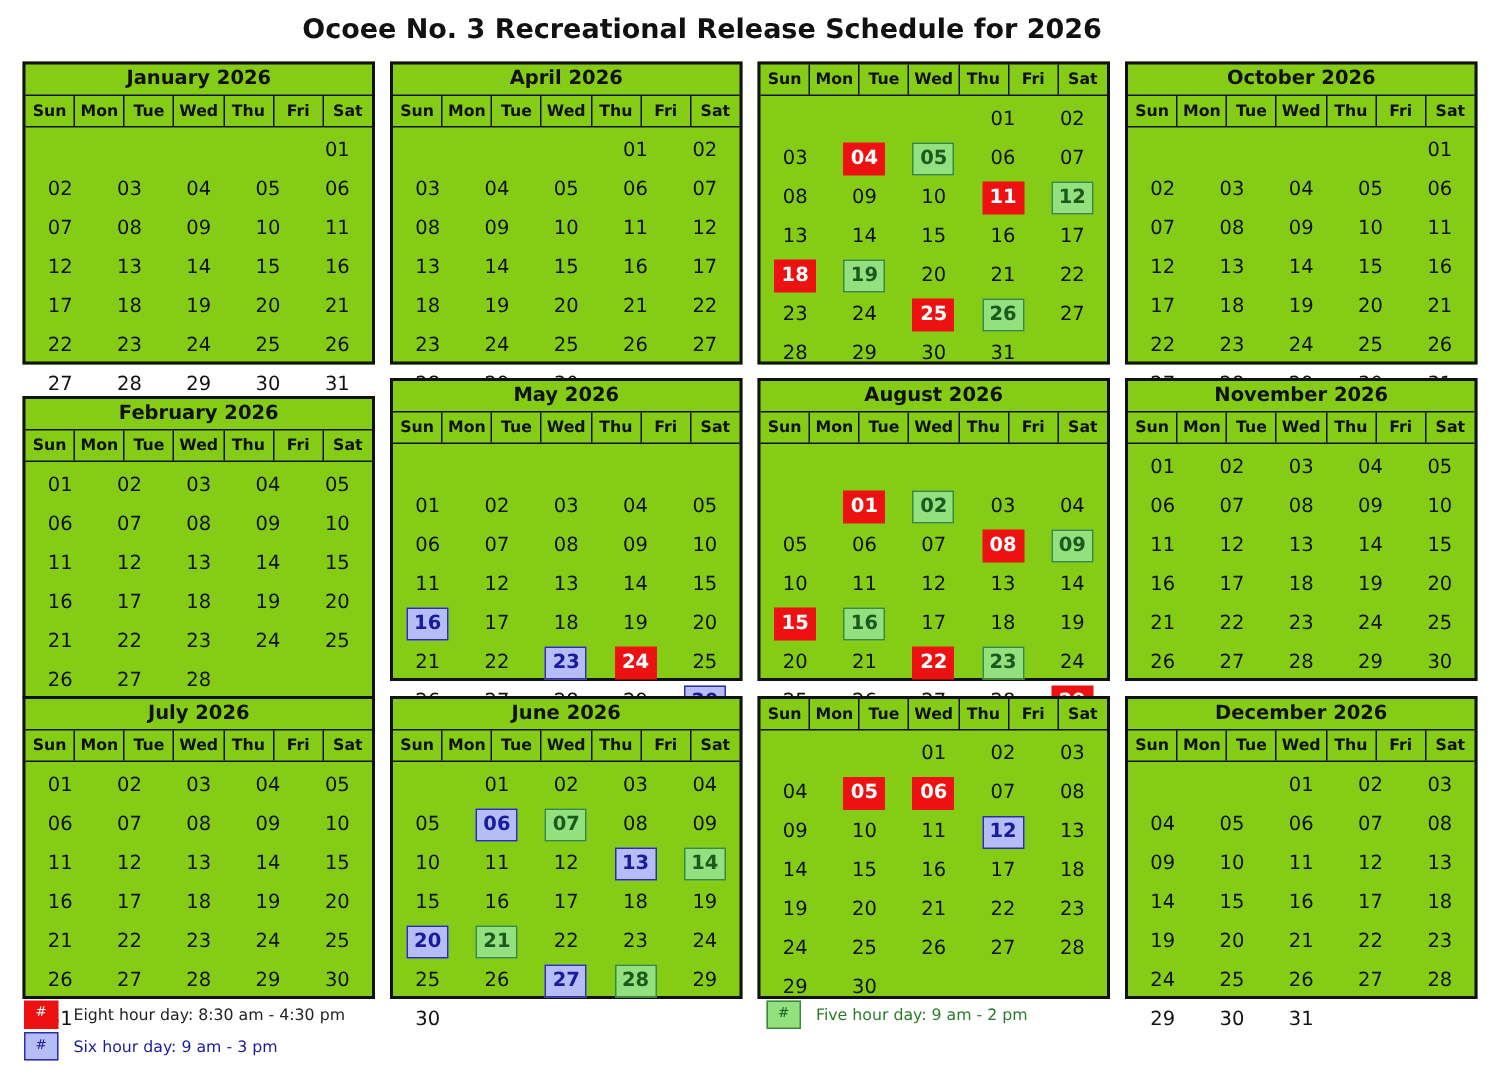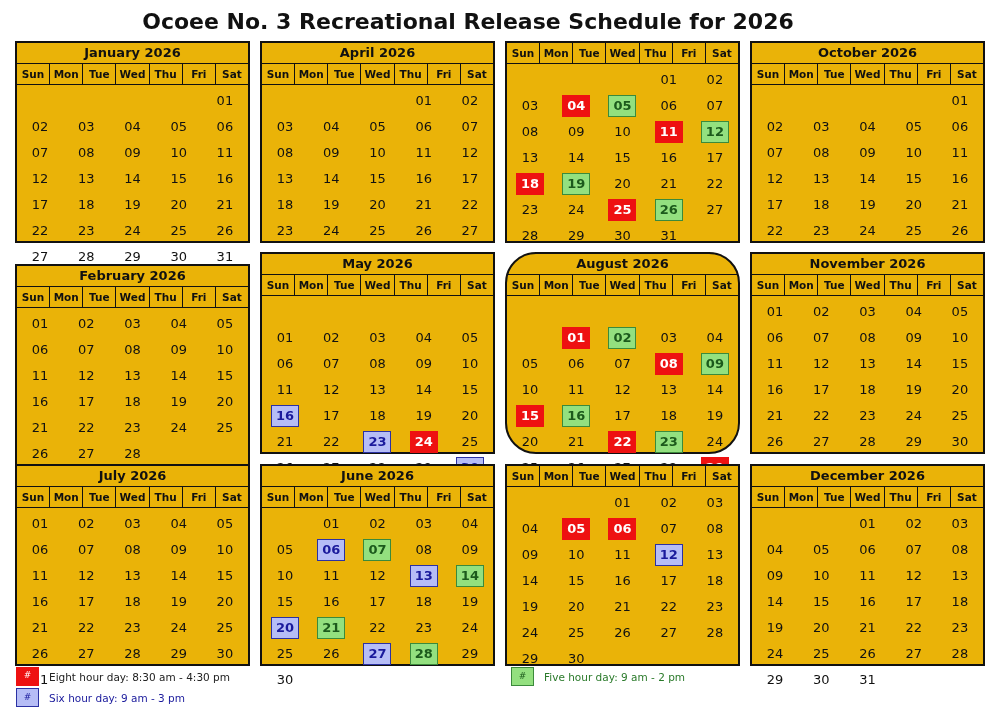--- a/index.html
+++ b/index.html
@@ -1,21 +1,21 @@
 <!DOCTYPE html>
 <html><head>
 <meta charset="utf-8">
 <style>
   html, body { margin:0; padding:0; background:#ffffff; }
   body { width:1000px; height:728px; position:relative; overflow:hidden;
          font-family:"DejaVu Sans", sans-serif; color:#111; }
   .title { position:absolute; left:0; width:936px; top:9px; text-align:center;
-           font-size:22px; font-weight:bold; letter-spacing:0; }
+           font-size:18px; font-weight:bold; letter-spacing:0; }
   .month { position:absolute; width:231px; height:198px; border:2px solid #111;
-           box-sizing:content-box; background:#eab308; }
+           box-sizing:content-box; background:#84cc16; }
   .m-head { height:20px; line-height:20px; text-align:center; font-weight:bold;
             font-size:13px; border-bottom:1.5px solid #111; }
   .wk { display:flex; height:20px; border-bottom:1.5px solid #111; }
   .wk span { flex:1; text-align:center; font-weight:bold; font-size:10.5px;
              line-height:20px; border-right:1.5px solid #111; }
   .wk span:last-child { border-right:none; }
   .grid { display:grid; grid-template-columns:repeat(5, 1fr); grid-auto-rows:26px;
           padding-top:3px; }
   .d { display:flex; align-items:center; justify-content:center; font-size:13px; }
   .d .n { display:inline-block; width:28px; height:22px; line-height:22px;
@@ -782,21 +782,21 @@
         <span class="n">29</span>
       </div>
       <div class="d">
         <span class="n">30</span>
       </div>
       <div class="d">
         <span class="n">31</span>
       </div>
     </div>
 </div>
-<div class="month" style="left:505px; top:252px;border-radius:31px;">
+<div class="month" style="left:505px; top:252px;">
   <div class="m-head">August 2026</div>
   <div class="wk">
       <span>Sun</span>
       <span>Mon</span>
       <span>Tue</span>
       <span>Wed</span>
       <span>Thu</span>
       <span>Fri</span>
       <span>Sat</span>
     </div>

